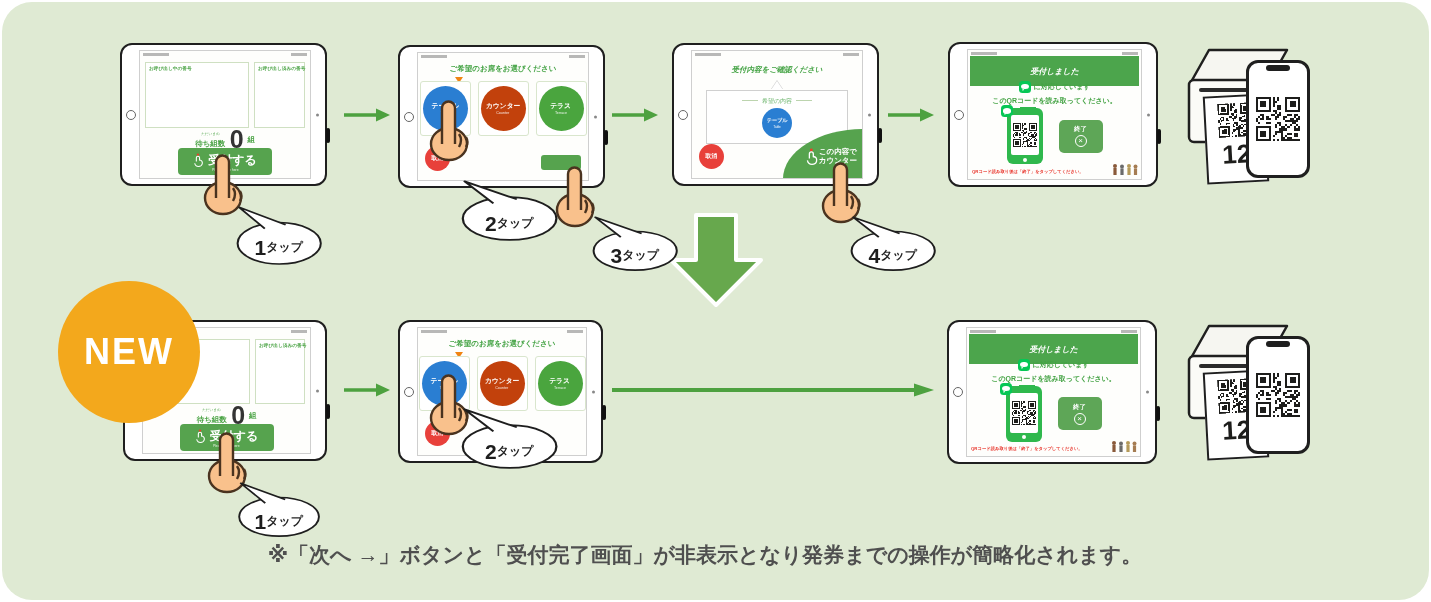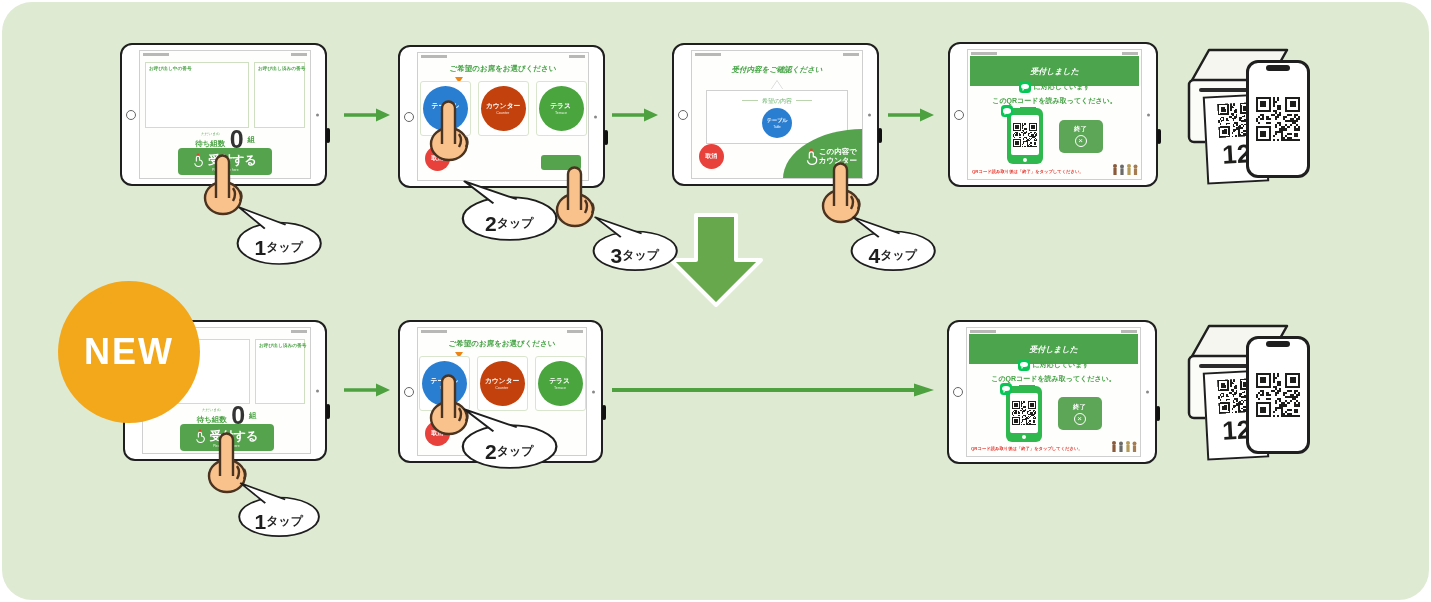--- a/index.html
+++ b/index.html
@@ -1795,13 +1795,14 @@
           <ellipse cx="64" cy="56" rx="52" ry="31" fill="#fff" stroke="#1e1e1e" stroke-width="2.5"></ellipse>
           <path d="M46 34 L14 2 L72 28" fill="#fff" stroke="#1e1e1e" stroke-width="2.5" stroke-linejoin="round"></path>
         </svg>
       <span class="btxt">
           <span class="tap-num">2</span>
           <span class="tap-suffix">タップ</span>
         </span>
     </div>
   </div>
 
+  <div class="footer-note">※「次へ →」ボタンと「受付完了画面」が非表示となり発券までの操作が簡略化されます。</div>
 </div>
 
 </body></html>

